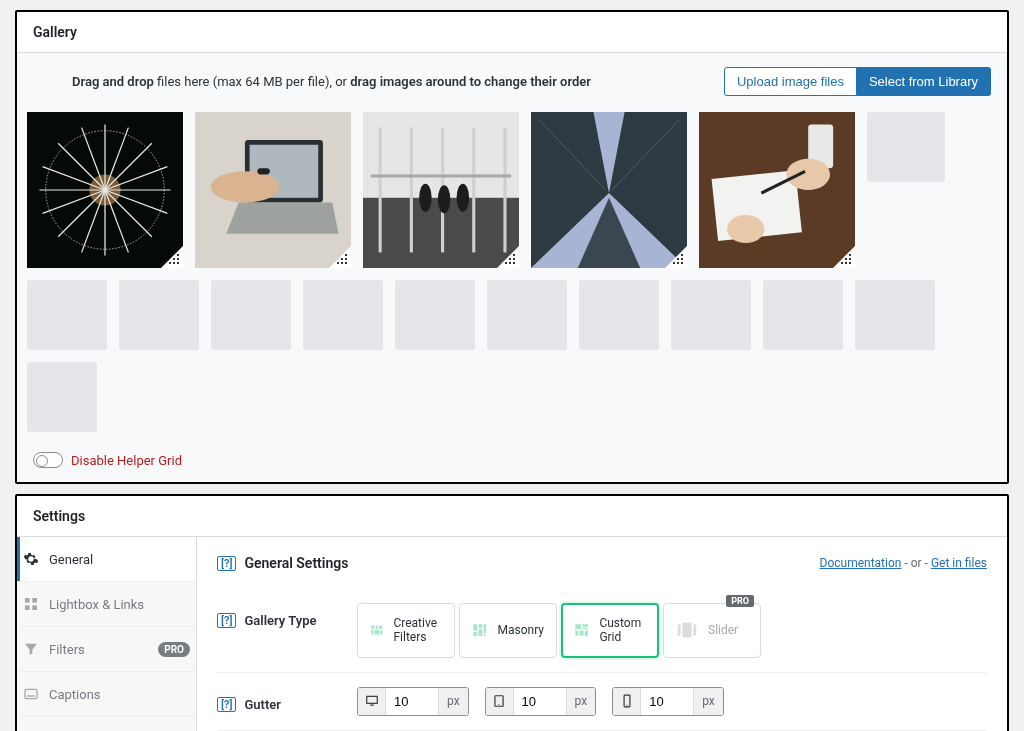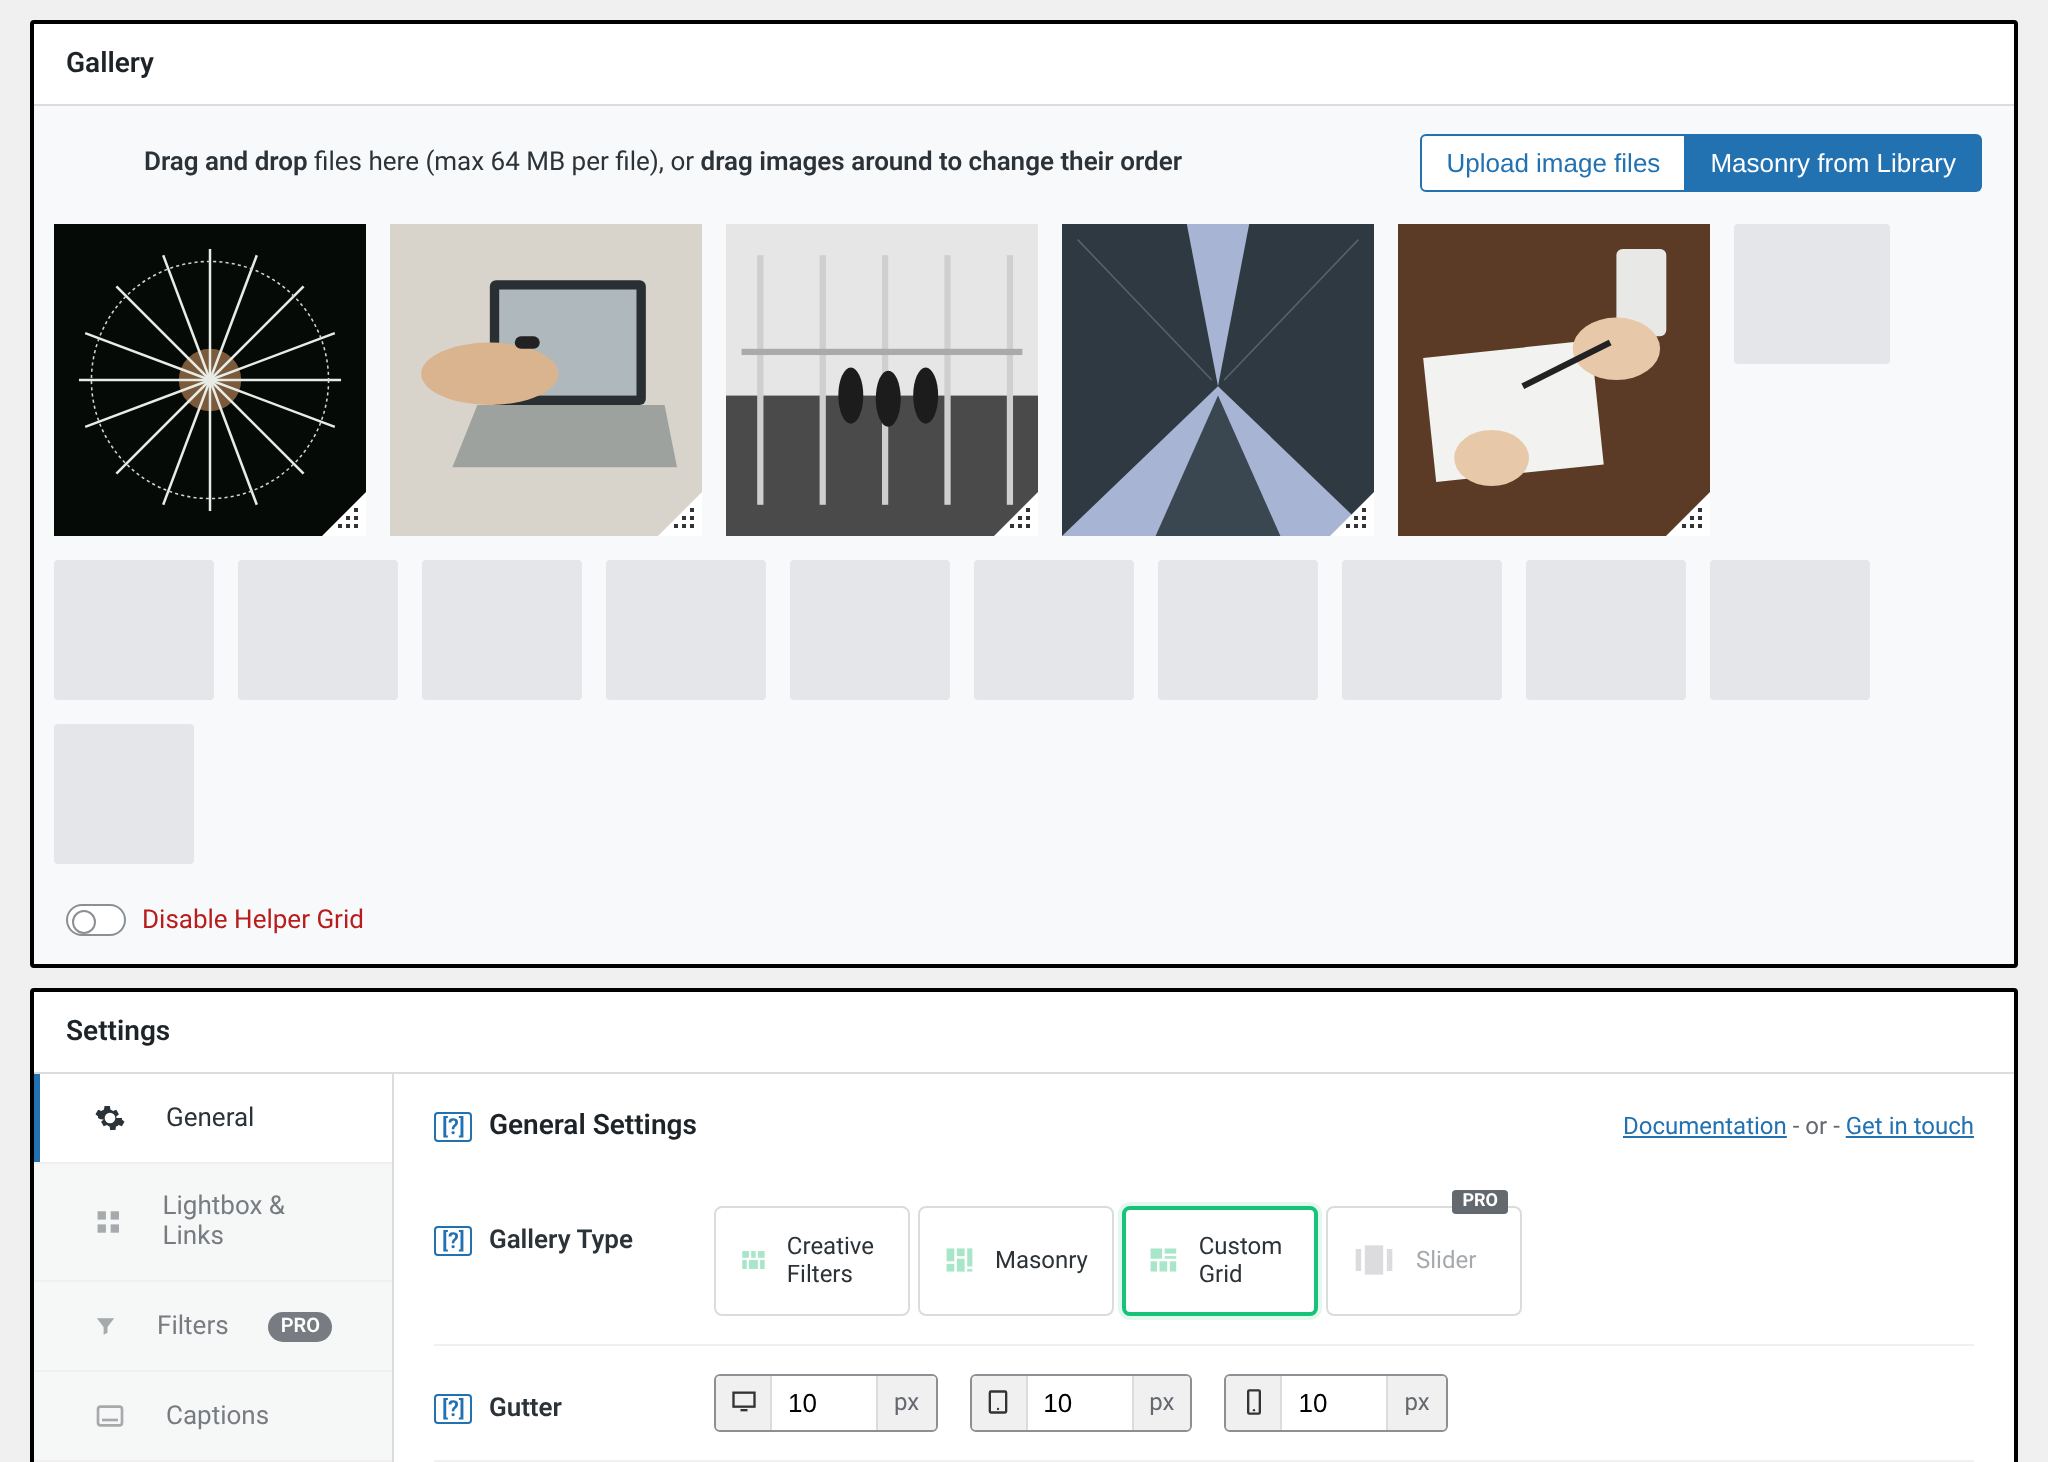--- a/index.html
+++ b/index.html
@@ -24,21 +24,21 @@
 .thumb svg.content { width: 100%; height: 100%; display: block; }
 .placeholder-small { height: 70px; width: 80px; }
 .thumb .corner { position: absolute; right: 0; bottom: 0; }
 
 .helper-row { display: flex; align-items: center; gap: 8px; padding: 14px 6px 4px 6px; font-size: 13px; color: #b91c1c; }
 .toggle { width: 30px; height: 16px; border: 1px solid #8c8f94; border-radius: 10px; background: #fff; position: relative; }
 .toggle::after { content:""; position:absolute; width:10px; height:10px; border:1px solid #8c8f94; border-radius:50%; top:1.5px; left:2px; background:#fff; }
 
 .settings-panel { display: flex; }
 .side-tabs { width: 180px; border-right: 1px solid #dcdcde; background:#f6f7f7; }
-.side-tab { display: flex; align-items: center; gap: 20px; padding: 14px 30px; color: #787c82; cursor: pointer; font-size: 13px; border-bottom: 1px solid #f0f0f1; position: relative; }
+.side-tab { display: flex; align-items: center; gap: 10px; padding: 14px 6px; color: #787c82; cursor: pointer; font-size: 13px; border-bottom: 1px solid #f0f0f1; position: relative; }
 .side-tab.active { background: #fff; color: #2c3338; }
 .side-tab.active::before { content:""; position:absolute; left:0; top:0; bottom:0; width:3px; background:#2271b1; }
 .side-tab .pro-pill { margin-left:auto; background:#787c82; color:#fff; font-size:10px; padding:2px 6px; border-radius:9px; font-weight:600; }
 .side-tab svg { width:16px; height:16px; fill:#a7aaad; }
 .side-tab.active svg { fill:#2c3338; }
 
 .settings-body { flex:1; padding: 18px 20px; }
 .settings-head { display:flex; align-items:center; justify-content:space-between; margin-bottom:18px; }
 .settings-head-left { display:flex; align-items:center; gap:8px; }
 .settings-title { font-weight:600; font-size:14px; }
@@ -72,21 +72,21 @@
   <div class="panel-header">
     <span>Gallery</span>
   </div>
   <div class="gallery-body">
     <div class="drop-row">
       <div class="drop-text">
         <b>Drag and drop</b><span> files here (max 64 MB per file), or </span><b>drag images around to change their order</b>
       </div>
       <div class="btn-group">
         <button class="btn btn-outline">Upload image files</button>
-        <button class="btn btn-primary">Masonry from Library</button>
+        <button class="btn btn-primary">Select from Library</button>
       </div>
     </div>
 
     <div class="thumbs">
 
       <div class="thumb has-img">
         <svg class="content" viewBox="0 0 100 100">
           <rect width="100" height="100" fill="#060a07"></rect>
           <circle cx="50" cy="50" r="10" fill="#7a5a3a"></circle>
           <g stroke="#e8ece6" stroke-width="0.8">
@@ -284,21 +284,21 @@
 
     <div class="settings-body">
       <div class="settings-head">
         <div class="settings-head-left">
           <span class="help">[?]</span>
           <span class="settings-title">General Settings</span>
         </div>
         <div class="links">
           <a href="#">Documentation</a>
           <span>  - or -  </span>
-          <a href="#">Get in touch</a>
+          <a href="#">Get in files</a>
         </div>
       </div>
 
       <div class="row first">
         <div class="row-label">
             <span class="help">[?]</span>
             <span>Gallery Type</span>
           </div>
         <div class="row-content">
           <div class="type-options">

